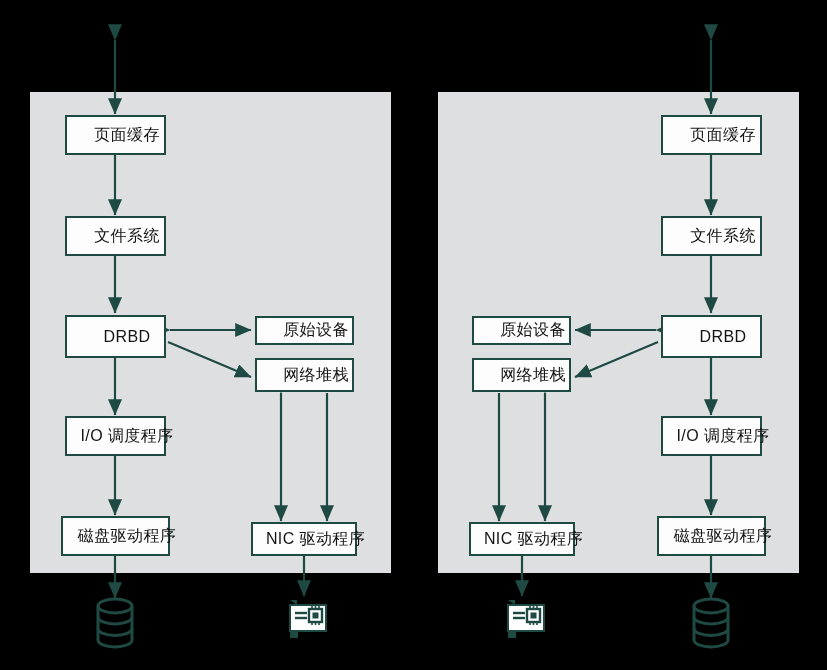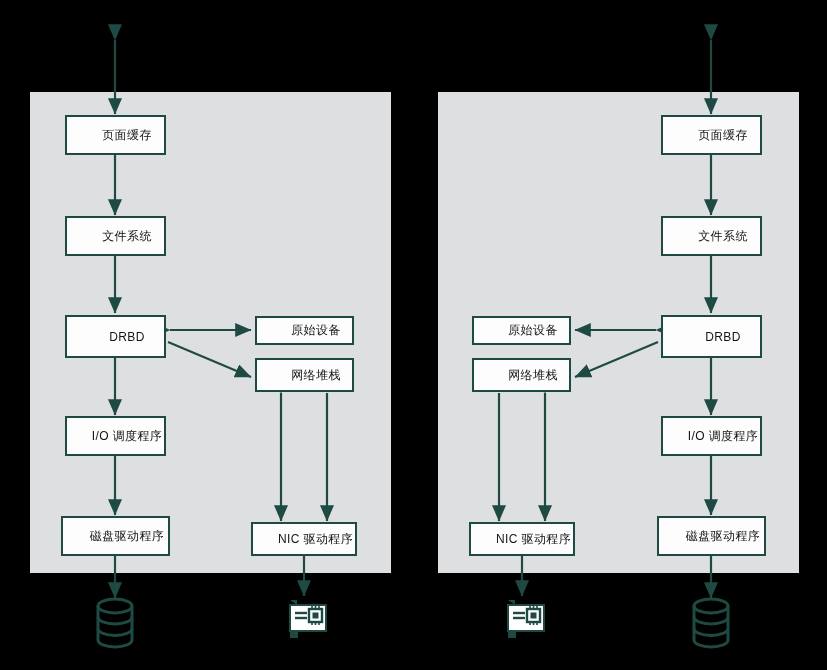--- a/index.html
+++ b/index.html
@@ -2,21 +2,21 @@
 <html><head>
 <meta charset="utf-8">
 <style>
   html,body{margin:0;padding:0;background:#000;}
   body{width:827px;height:670px;overflow:hidden;
        font-family:"Liberation Sans","DejaVu Sans",sans-serif;}
   #stage{position:relative;width:827px;height:670px;background:#000;}
   .panel{position:absolute;background:#dedfe1;}
   .node{position:absolute;background:#fdfdfd;border:2px solid #1f4a44;
         box-sizing:border-box;display:flex;align-items:center;justify-content:center;
-        color:#141414;font-size:12px;letter-spacing:.4px;white-space:nowrap;padding-left:23px;}
+        color:#141414;font-size:16px;letter-spacing:.4px;white-space:nowrap;padding-left:23px;}
   svg.lines{position:absolute;left:0;top:0;width:827px;height:670px;overflow:visible;
             pointer-events:none;}
   .ic{position:absolute;}
 </style>
 </head>
 <body>
 
 <div id="stage">
 
   <div class="panel" style="left:30px;top:92px;width:361px;height:481px;"></div>

